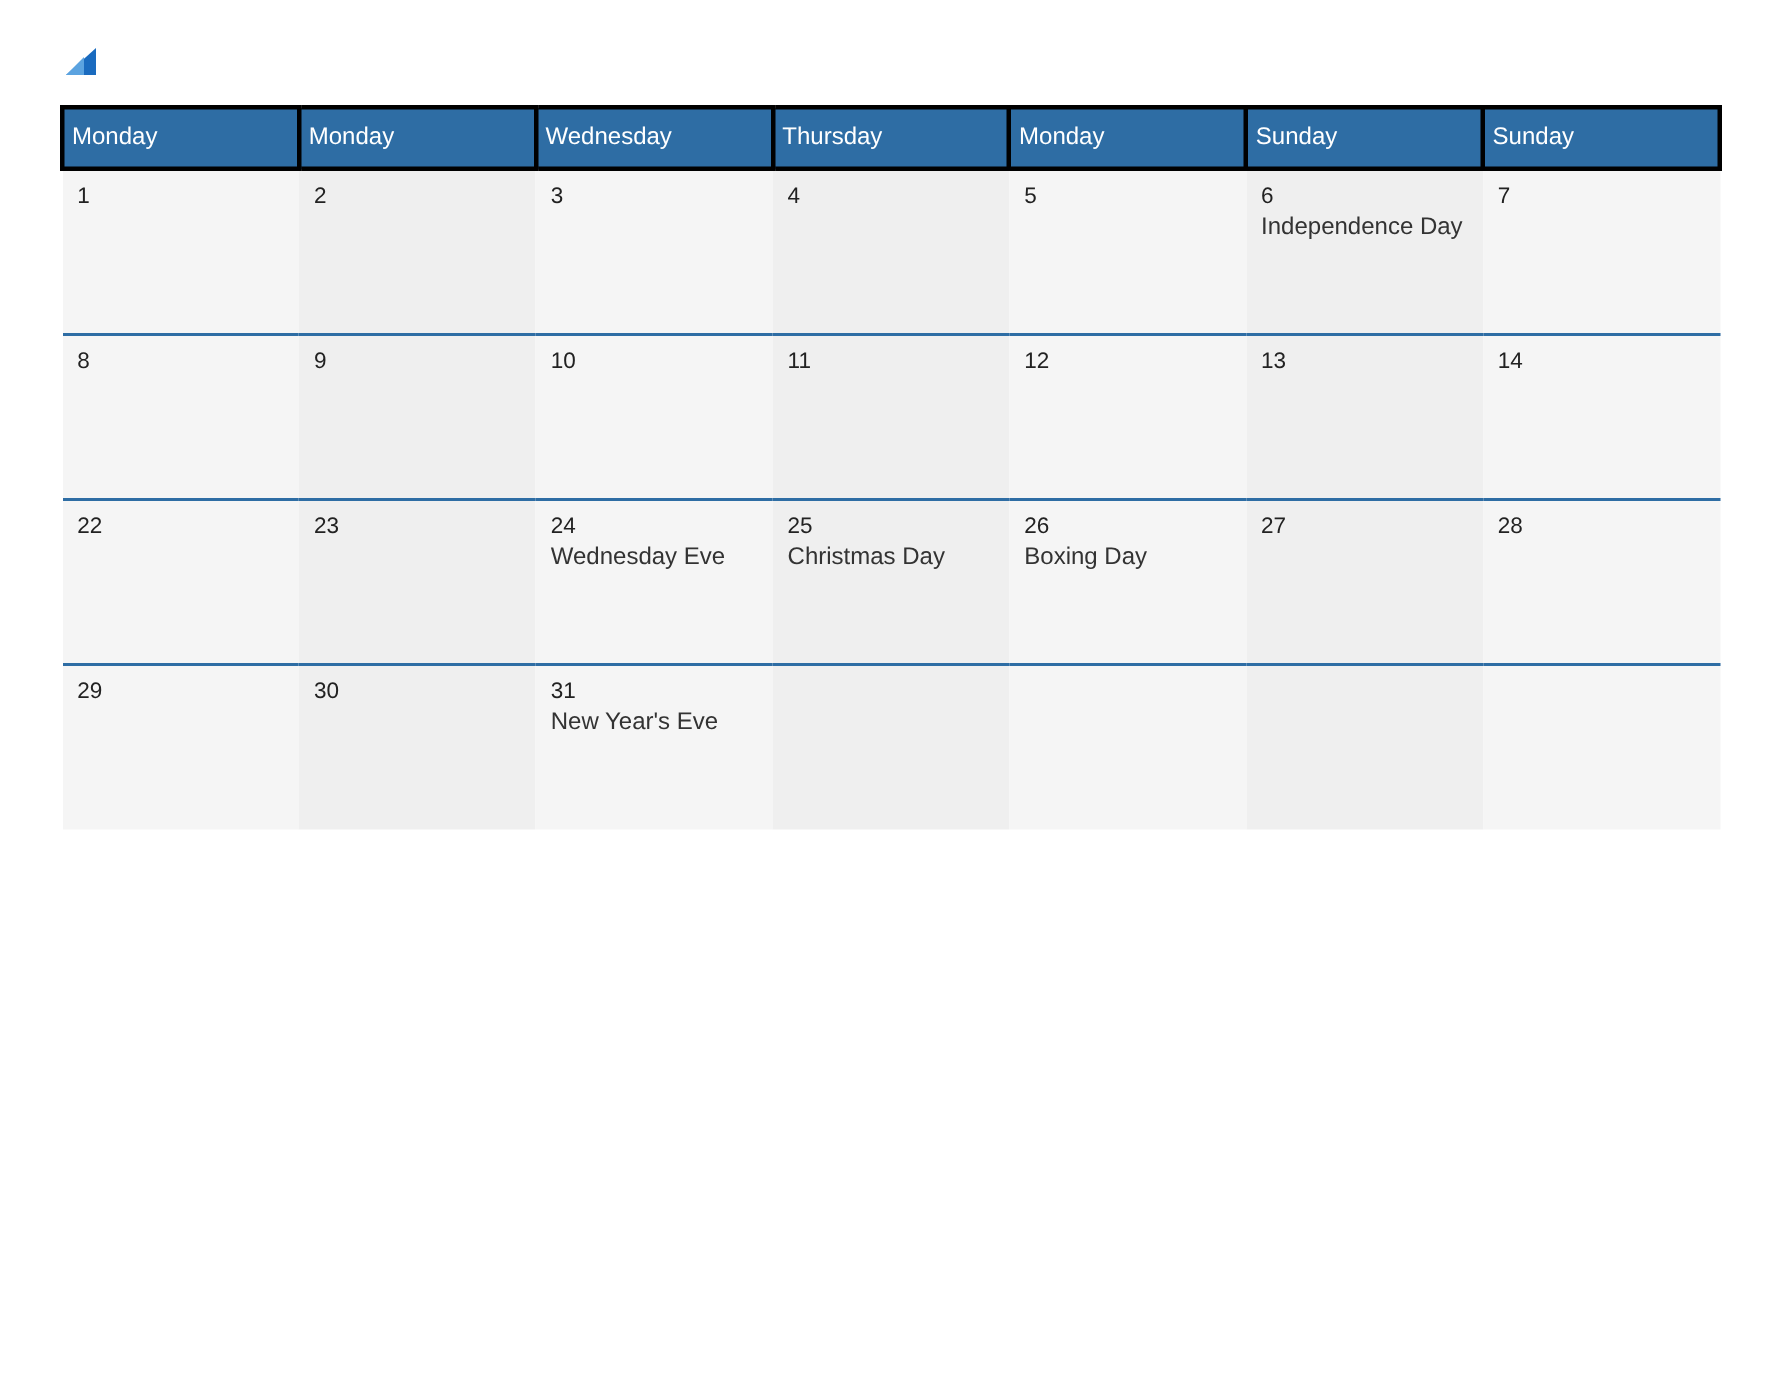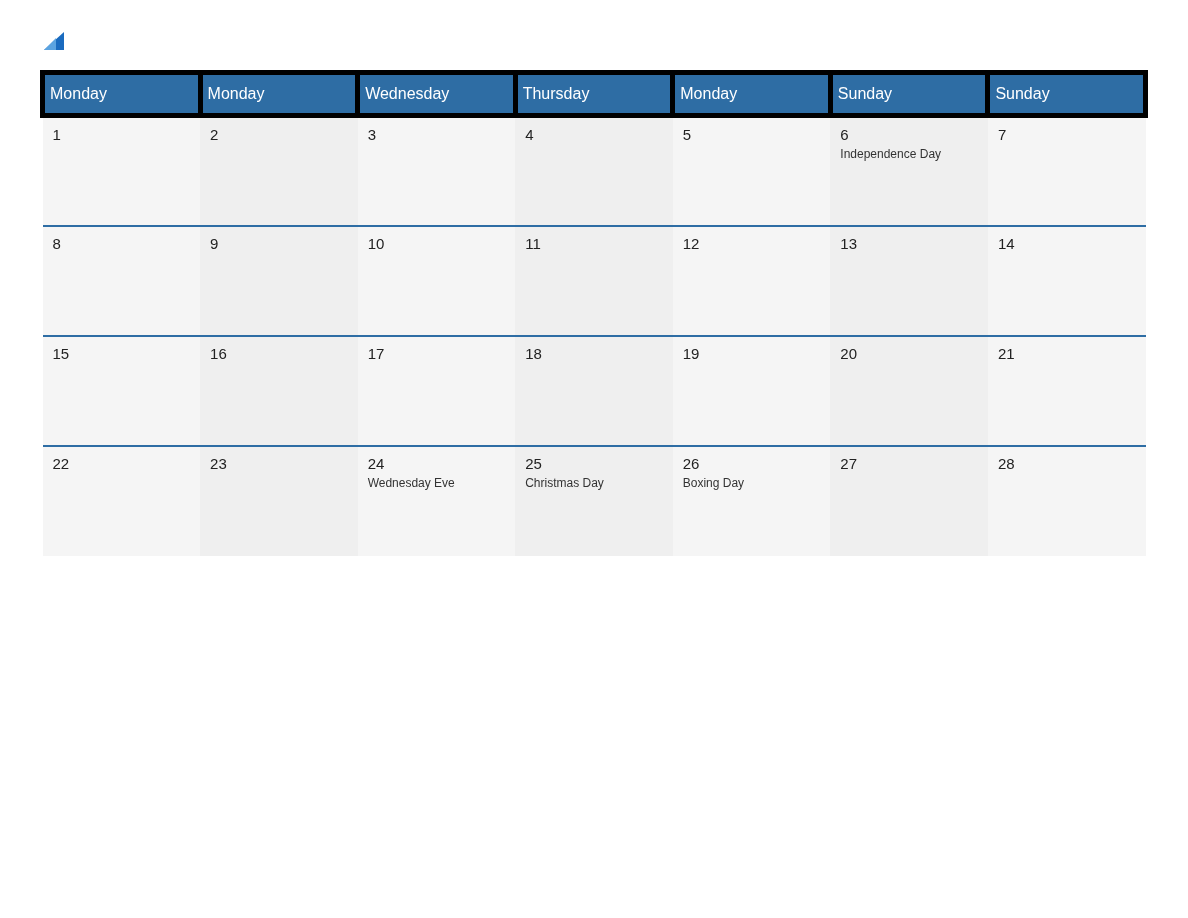--- a/index.html
+++ b/index.html
@@ -65,21 +65,21 @@
       border-collapse: collapse;
     }
 
     .calendar thead tr th {
       background-color: #2e6da4;
       color: #fff;
       font-size: 16px;
       font-weight: normal;
       padding: 10px 5px;
       text-align: left;
-      border: 5px solid #000000;
+      border: 3px solid #000000;
       font-family: Arial, sans-serif;
     }
 
     .calendar tbody tr td {
       width: calc(100% / 7);
       height: 110px;
       vertical-align: top;
       padding: 8px 10px;
       border-top: 2px solid #2e6da4;
       border-left: none;
@@ -94,21 +94,21 @@
     }
 
     .day-number {
       font-size: 15px;
       color: #222;
       display: block;
       margin-bottom: 4px;
     }
 
     .holiday-name {
-      font-size: 12px;
+      font-size: 16px;
       color: #333;
       display: block;
     }
   </style>
 </head>
 <body>
 
 <div class="header">
   <div class="logo">
     <div style="display:flex; flex-direction:column; align-items:flex-start;">
@@ -181,43 +181,20 @@
         </td>
         <td>
           <span class="day-number">13</span>
         </td>
         <td>
           <span class="day-number">14</span>
         </td>
       </tr>
       <tr>
         <td>
-          <span class="day-number">15</span>
-        </td>
-        <td>
-          <span class="day-number">16</span>
-        </td>
-        <td>
-          <span class="day-number">17</span>
-        </td>
-        <td>
-          <span class="day-number">18</span>
-        </td>
-        <td>
-          <span class="day-number">19</span>
-        </td>
-        <td>
-          <span class="day-number">20</span>
-        </td>
-        <td>
-          <span class="day-number">21</span>
-        </td>
-      </tr>
-      <tr>
-        <td>
           <span class="day-number">22</span>
         </td>
         <td>
           <span class="day-number">23</span>
         </td>
         <td>
           <span class="day-number">24</span>
           <span class="holiday-name">Wednesday Eve</span>
         </td>
         <td>
@@ -228,14 +205,30 @@
           <span class="day-number">26</span>
           <span class="holiday-name">Boxing Day</span>
         </td>
         <td>
           <span class="day-number">27</span>
         </td>
         <td>
           <span class="day-number">28</span>
         </td>
       </tr>
+      <tr>
+        <td>
+          <span class="day-number">29</span>
+        </td>
+        <td>
+          <span class="day-number">30</span>
+        </td>
+        <td>
+          <span class="day-number">31</span>
+          <span class="holiday-name">New Year's Eve</span>
+        </td>
+        <td></td>
+        <td></td>
+        <td></td>
+        <td></td>
+      </tr>
     </tbody>
 </table>
 
 </body></html>

